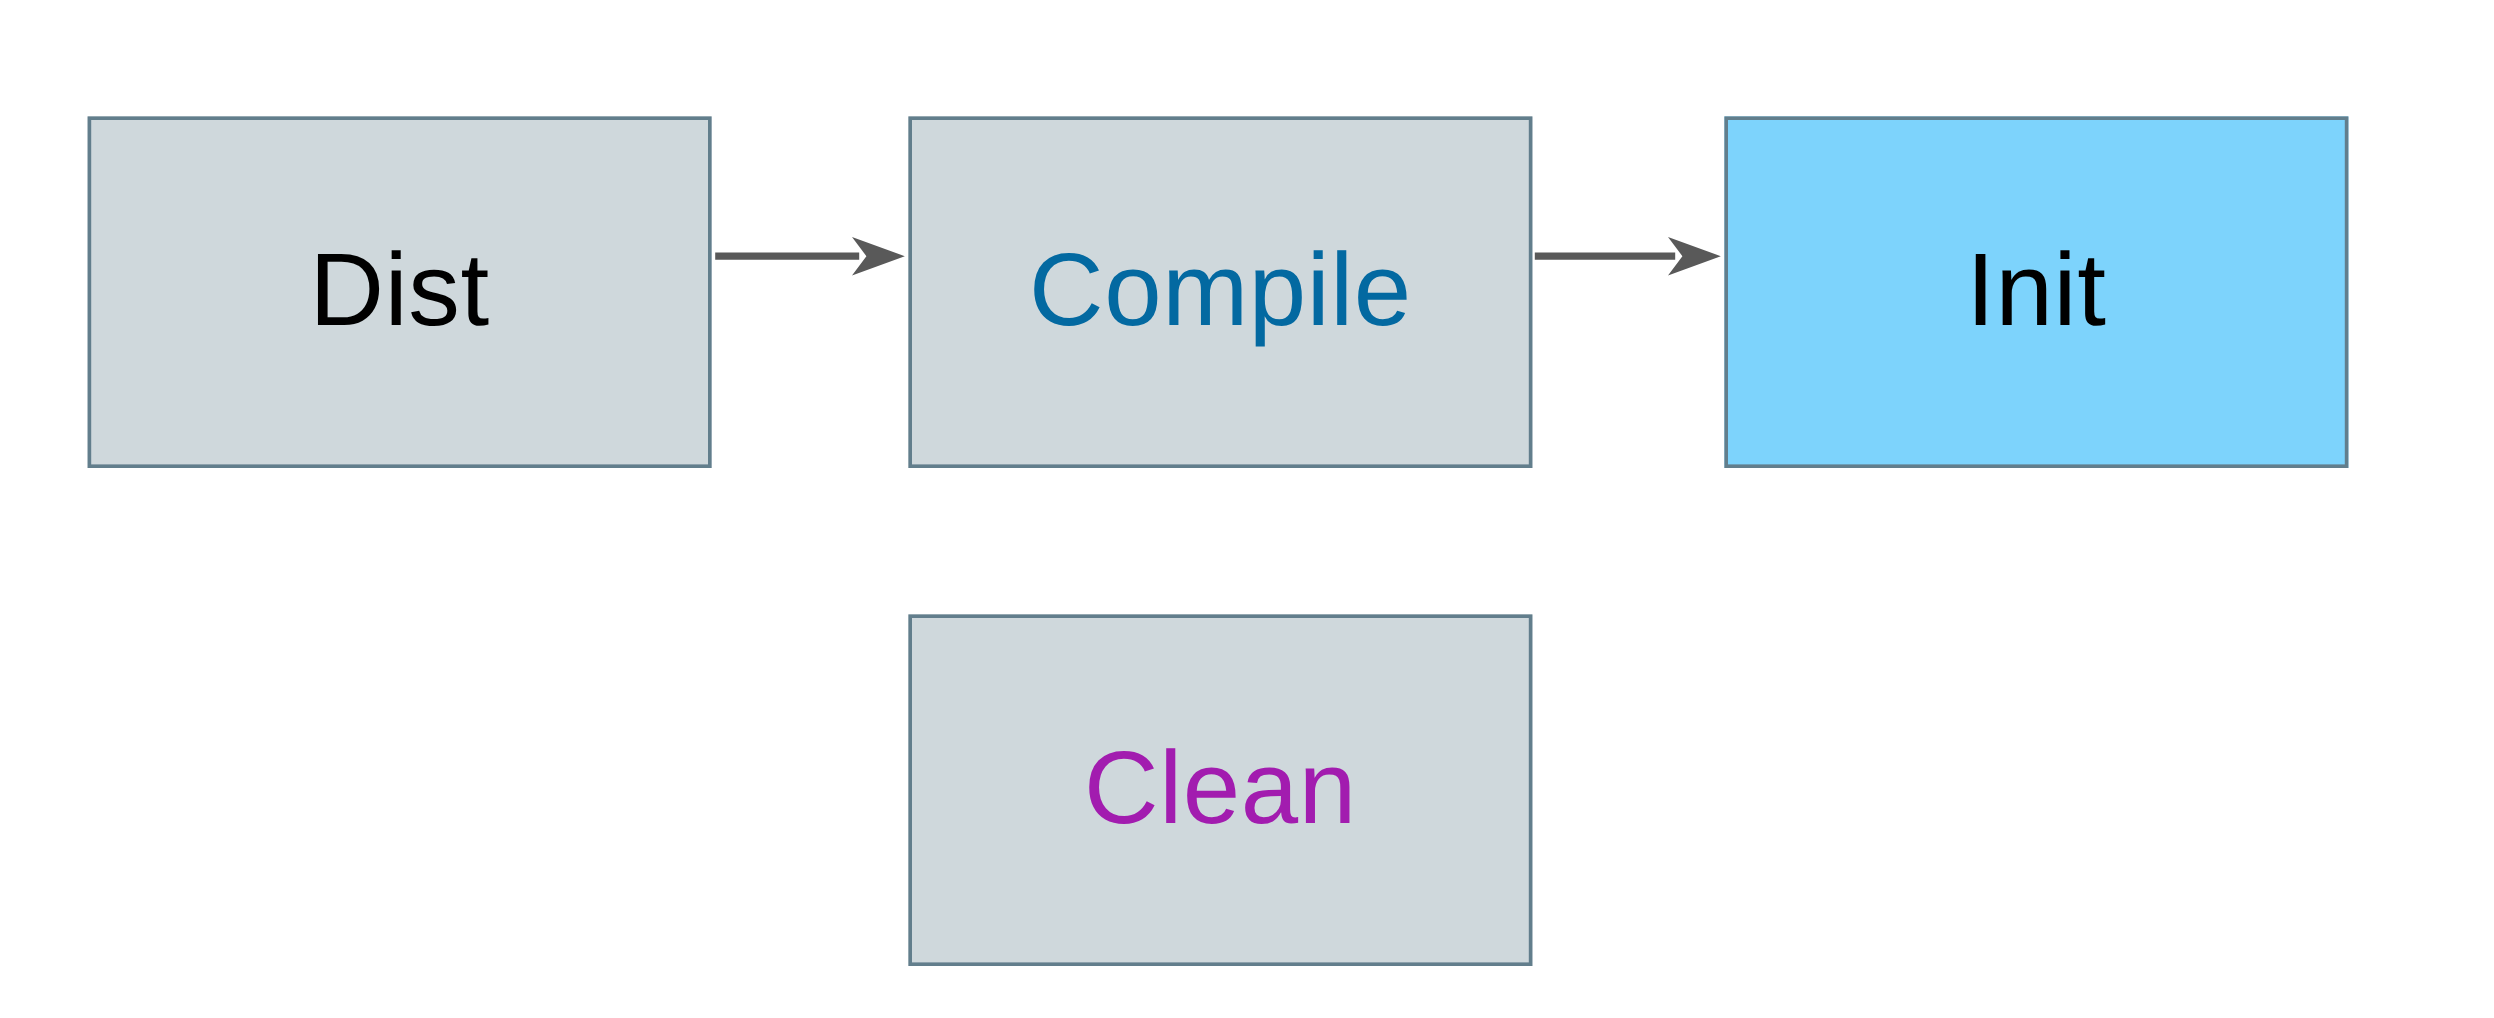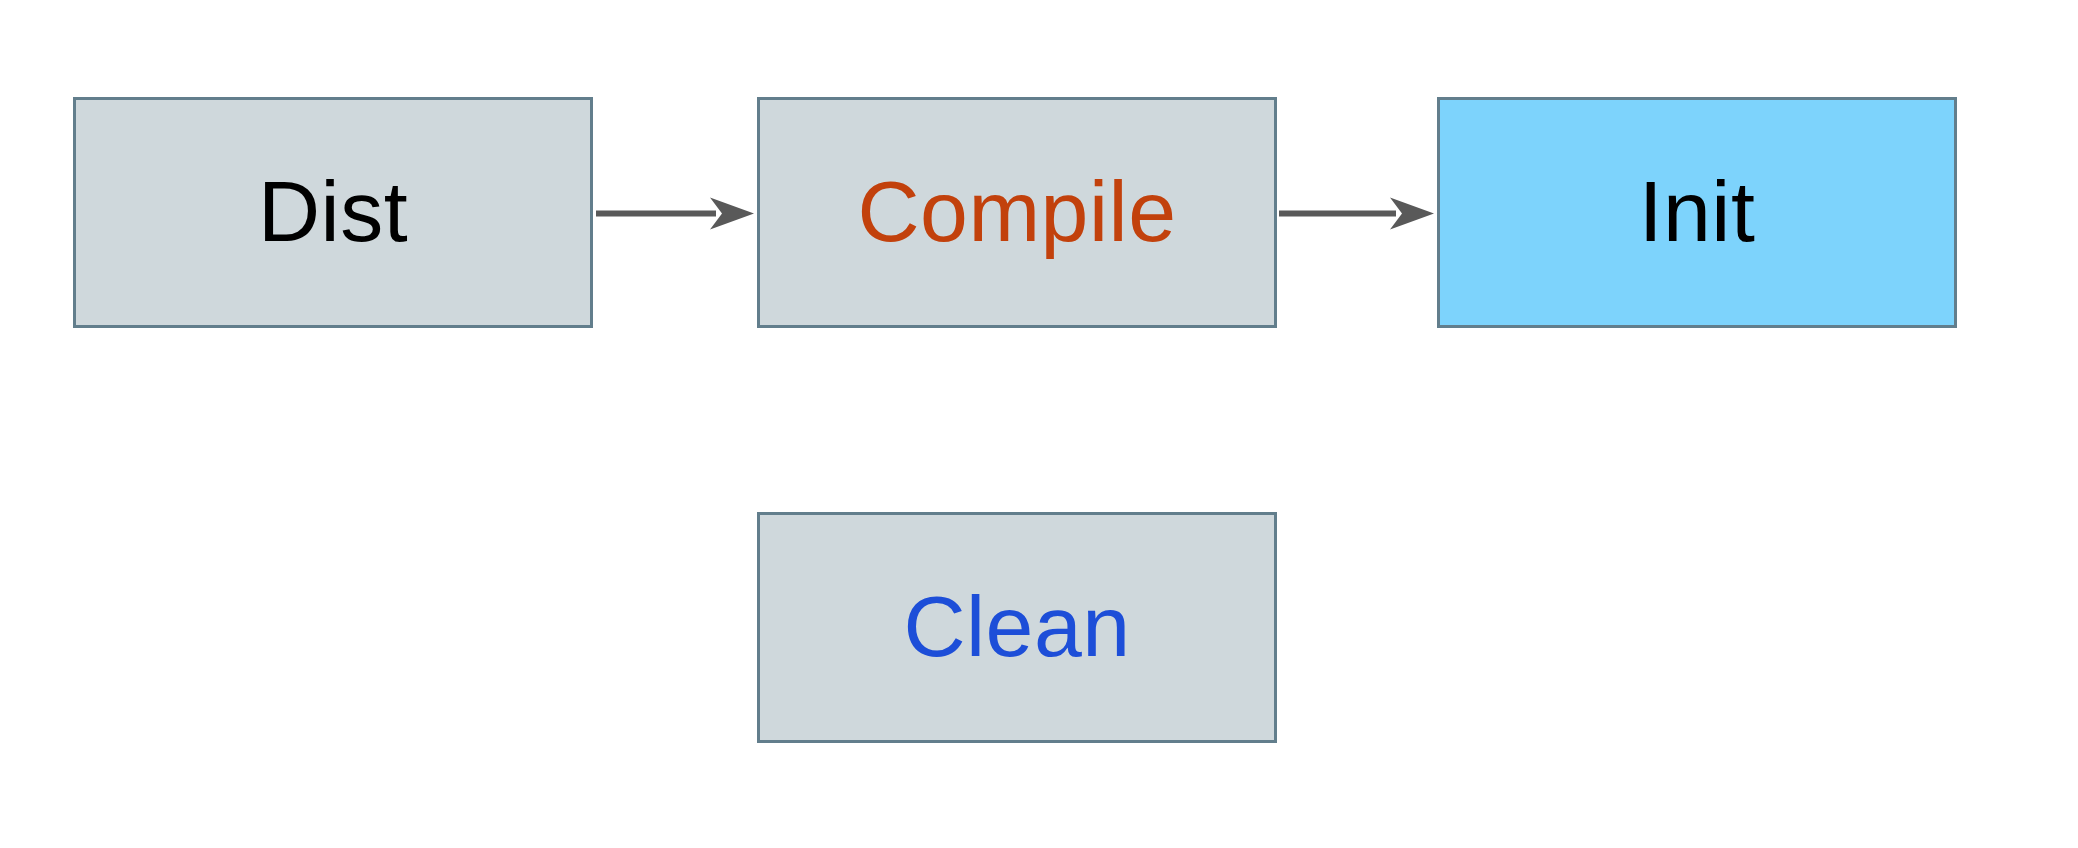--- a/index.html
+++ b/index.html
@@ -11,21 +11,21 @@
   .canvas {
     position: relative;
     width: 2078px;
     height: 848px;
     overflow: hidden;
     background: #ffffff;
   }
   .node {
     position: absolute;
     width: 520px;
-    height: 231px;
+    height: 293px;
     box-sizing: border-box;
     border: 3px solid #627e8c;
     background: #cfd8dc;
     display: flex;
     align-items: center;
     justify-content: center;
   }
   .node-label {
     font-size: 86px;
     line-height: 1;
@@ -61,24 +61,24 @@
       <line class="edge-line" x1="1279" y1="213.5" x2="1396" y2="213.5" style="stroke: rgb(89, 89, 89);"></line>
       <polygon class="edge-head" points="1434,213.5 1390,197.5 1402,213.5 1390,229.5" style="fill: rgb(89, 89, 89);"></polygon>
     </g>
   </svg>
 
   <div class="node node-dist" style="background: rgb(207, 216, 220); border-color: rgb(98, 126, 140);">
     <span class="node-label" style="color: rgb(0, 0, 0);">Dist</span>
   </div>
 
   <div class="node node-compile" style="background: rgb(207, 216, 220); border-color: rgb(98, 126, 140);">
-    <span class="node-label" style="color: #c2410c;">Compile</span>
+    <span class="node-label" style="color: #0369a1;">Compile</span>
   </div>
 
   <div class="node node-init" style="background: #7dd3fc; border-color: rgb(98, 126, 140);">
     <span class="node-label" style="color: rgb(0, 0, 0);">Init</span>
   </div>
 
   <div class="node node-clean" style="background: rgb(207, 216, 220); border-color: rgb(98, 126, 140);">
-    <span class="node-label" style="color: #1d4ed8;">Clean</span>
+    <span class="node-label" style="color: #a21caf;">Clean</span>
   </div>
 
 </div>
 
 </body></html>

